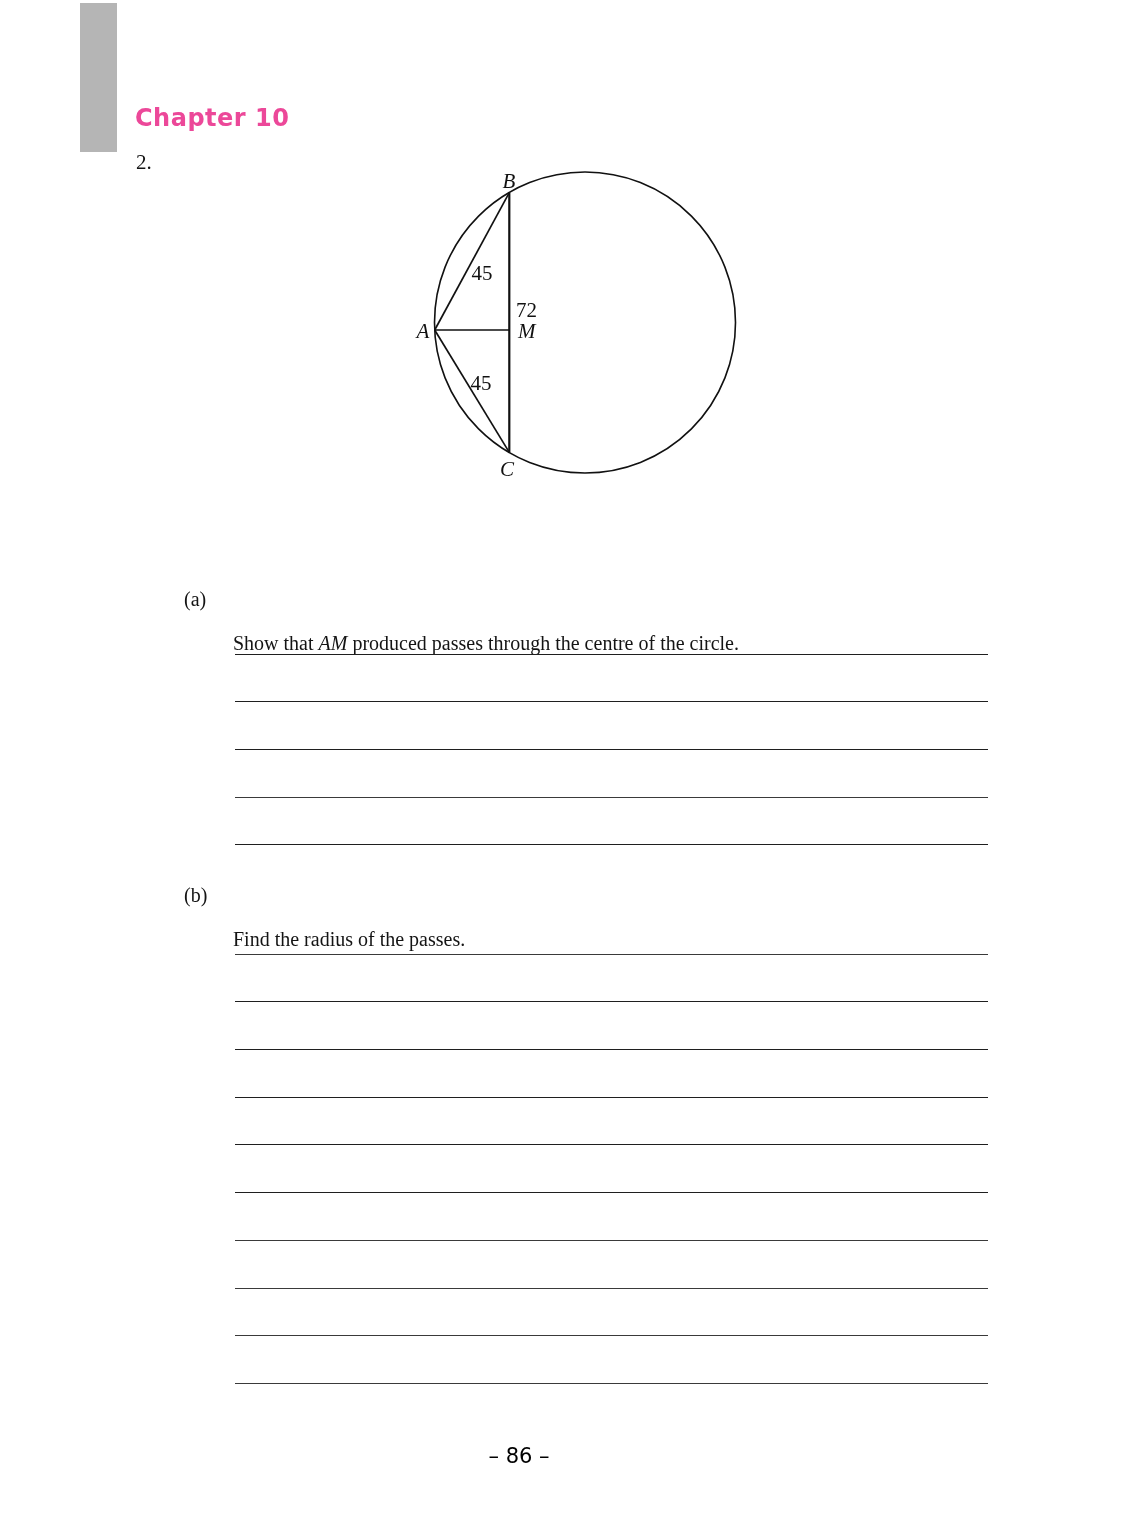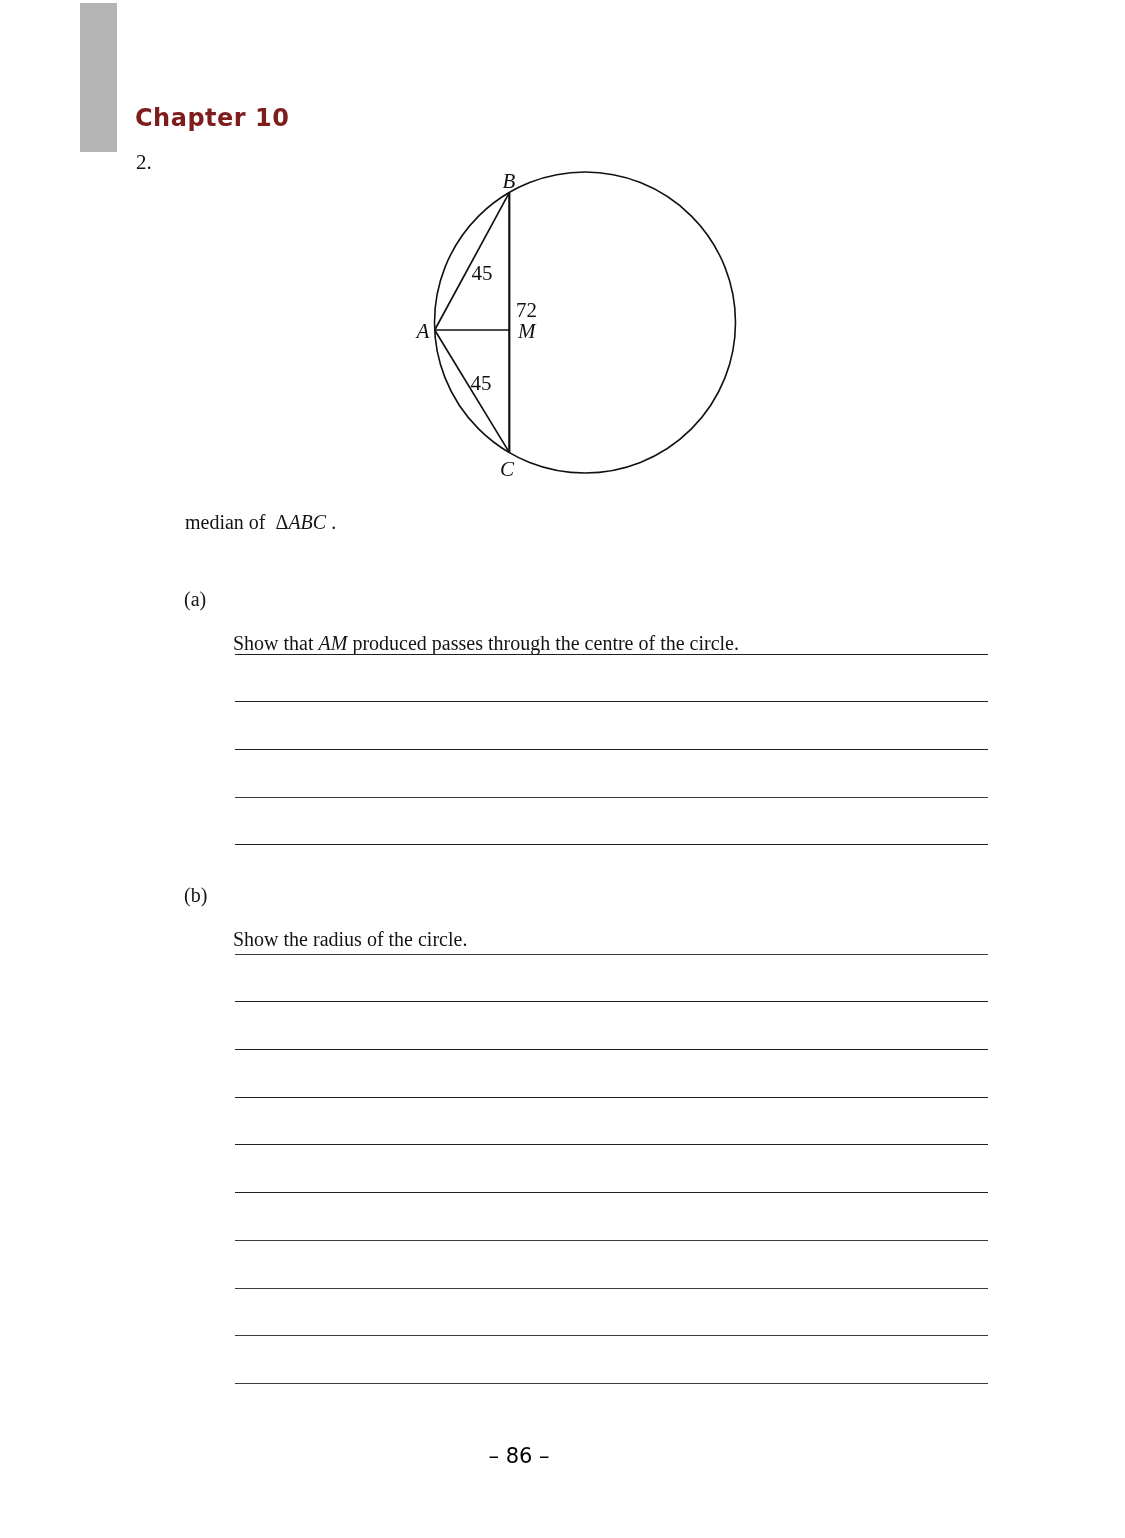--- a/index.html
+++ b/index.html
@@ -17,21 +17,21 @@
   .side-bar {
     left:80px; top:3px; width:37px; height:149px;
     background:#b5b5b5;
   }
   .chapter-title {
     left:135px; top:104px;
     font-family:"DejaVu Sans", sans-serif;
     font-weight:bold;
     font-size:24px;
     letter-spacing:0.5px;
-    color:#7f1d1d;
+    color:#ec4899;
   }
   .question-number {
     left:136px; top:150px;
     font-size:21px;
   }
 
   .figure-wrap { left:408px; top:158px; width:344px; height:336px; }
 
   .intro-text {
     left:185px; top:509px; width:806px;
@@ -89,35 +89,34 @@
     <text class="fig-label it" x="423" y="338" text-anchor="middle">A</text>
     <text class="fig-label it" x="507" y="476" text-anchor="middle">C</text>
     <text class="fig-label it" x="518" y="338" text-anchor="start">M</text>
     <text class="fig-label" x="516" y="317" text-anchor="start">72</text>
     <text class="fig-label" x="482" y="280" text-anchor="middle">45</text>
     <text class="fig-label" x="481" y="390" text-anchor="middle">45</text>
   </svg>
 </div>
 
 <div class="abs intro-text">
-  <div class="intro-line2"><span>median of&nbsp; </span><span>Δ</span><span class="it">ABC</span><span> .</span></div>
 </div>
 
 <div class="abs part-label part-a-label">(a)</div>
 <div class="abs part-text part-a-text"><span>Show that </span><span class="it">AM</span><span> produced passes through the centre of the circle.</span></div>
 <div class="abs answer-lines answer-lines-a">
   <div class="answer-line"></div>
   <div class="answer-line"></div>
   <div class="answer-line"></div>
   <div class="answer-line thin"></div>
   <div class="answer-line"></div>
 </div>
 
 <div class="abs part-label part-b-label">(b)</div>
-<div class="abs part-text part-b-text"><span>Show the radius of the circle.</span></div>
+<div class="abs part-text part-b-text"><span>Find the radius of the passes.</span></div>
 <div class="abs answer-lines answer-lines-b">
   <div class="answer-line thin"></div>
   <div class="answer-line"></div>
   <div class="answer-line"></div>
   <div class="answer-line"></div>
   <div class="answer-line"></div>
   <div class="answer-line"></div>
   <div class="answer-line thin"></div>
   <div class="answer-line thin"></div>
   <div class="answer-line thin"></div>

